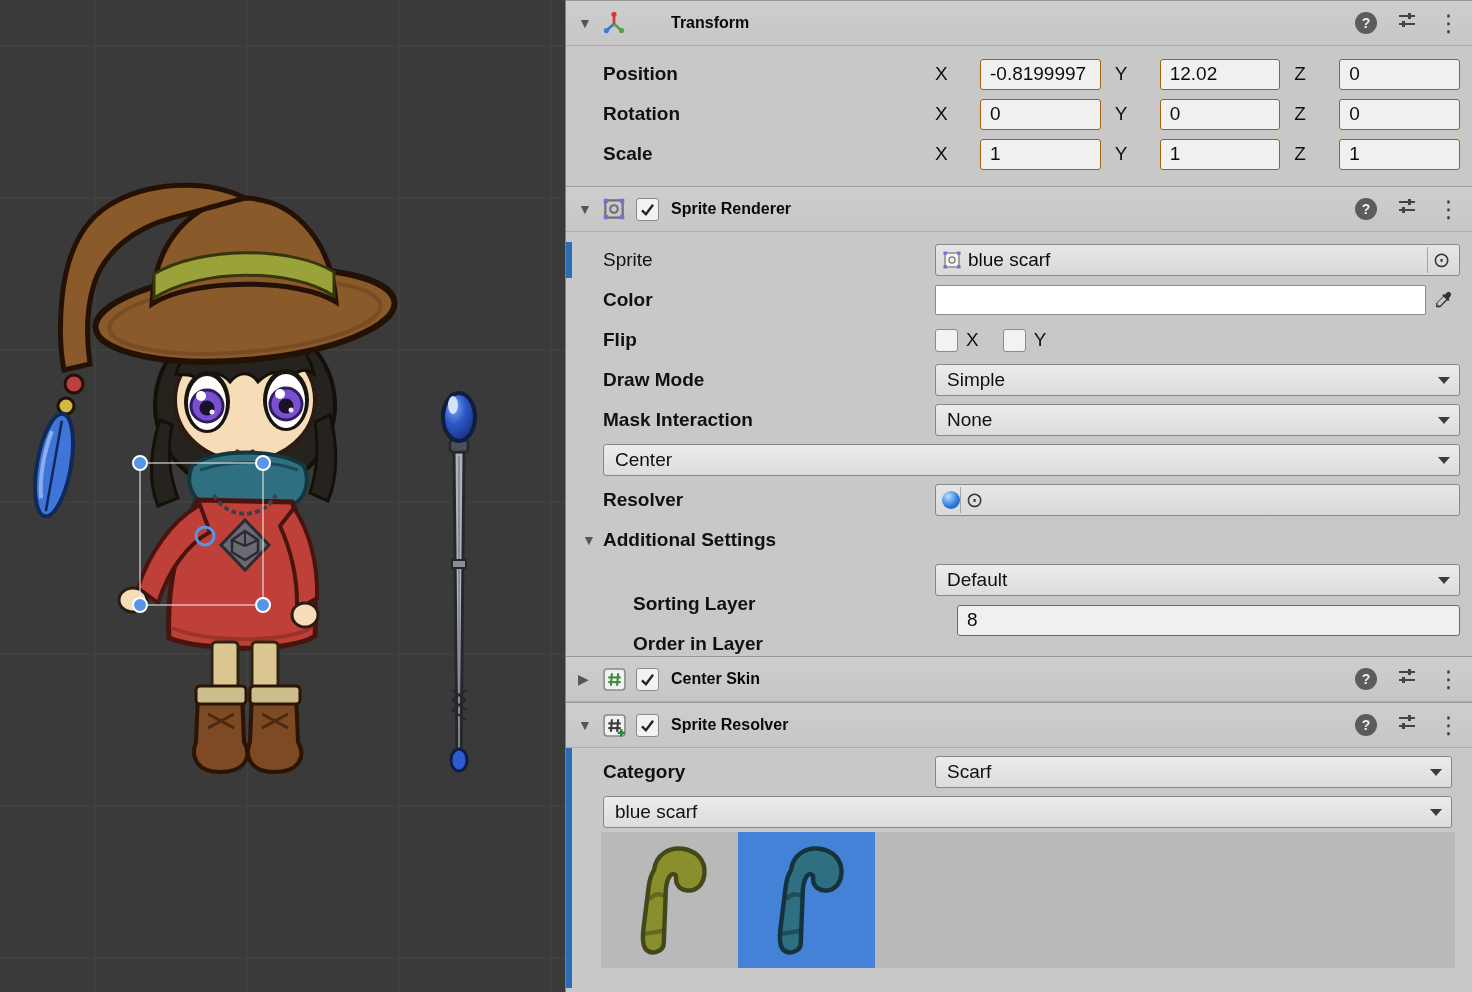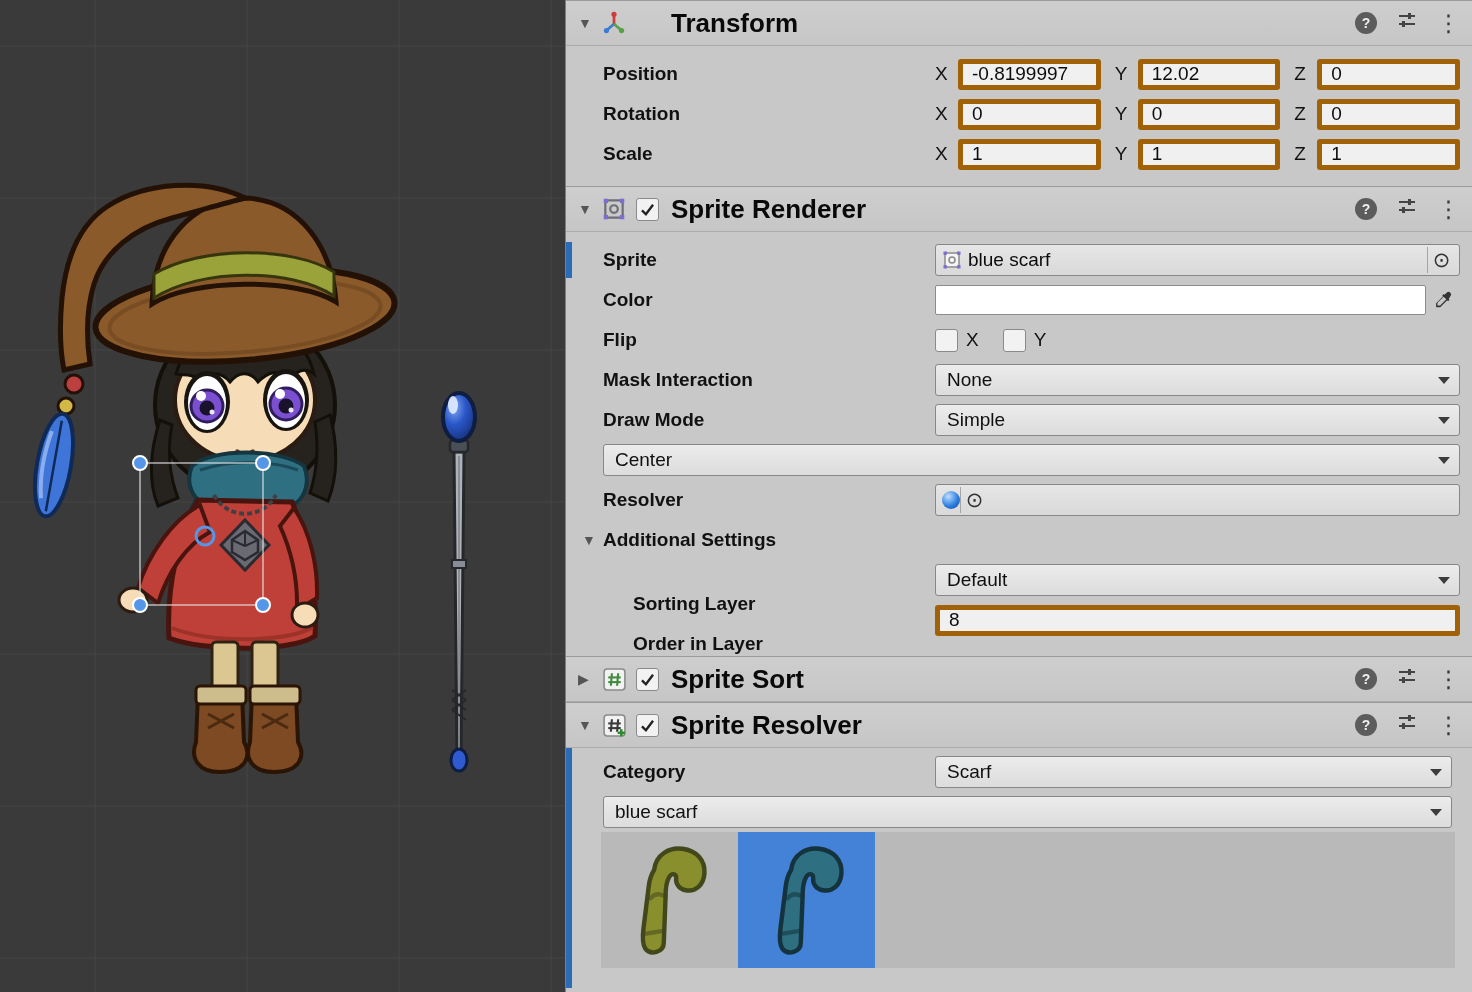--- a/index.html
+++ b/index.html
@@ -18,39 +18,39 @@
   .comp-header { height:46px; display:flex; align-items:center; padding:0 14px 0 12px;
                  background:linear-gradient(#cecece,#c6c6c6);
                  border-top:1px solid #9a9a9a; border-bottom:1px solid #ababab; }
   .foldout { width:22px; font-size:14px; color:#555; flex:none; cursor:default; }
   .comp-icon { width:28px; height:28px; margin-right:8px; flex:none; display:flex; align-items:center; justify-content:center; }
   .cb { width:23px; height:23px; background:#f2f2f2; border:1px solid #8a8a8a; border-radius:3px;
         flex:none; display:flex; align-items:center; justify-content:center; }
   .cb svg { width:19px; height:19px; }
   .cb-space { width:23px; flex:none; }
   .hdr-gap { width:12px; flex:none; }
-  .comp-title { font-weight:bold; font-size:26px; color:#090909; }
+  .comp-title { font-weight:bold; font-size:16px; color:#090909; }
   .header-right { margin-left:auto; display:flex; align-items:center; gap:20px; }
   .help-icon { width:22px; height:22px; border-radius:50%; background:#5c5c5c; color:#efefef;
                font-size:14px; font-weight:bold; display:flex; align-items:center; justify-content:center; }
   .kebab { font-size:23px; color:#3a3a3a; line-height:1; letter-spacing:-2px; }
 
   .comp-body { padding:8px 0 12px 0; }
   .comp-body.sr { padding:8px 0 16px 0; }
   .comp-body.res { padding:4px 8px 0 0; }
 
   .row { height:40px; display:flex; align-items:center; padding:0 12px 0 37px; }
   .row .lbl { flex:0 0 332px; color:#111; white-space:nowrap; overflow:hidden;font-weight:bold; }
   .row.indent { padding-left:67px; }
   .row.indent .lbl { flex:0 0 302px;margin-top:47px; }
-  .row .lbl.bold { font-weight:bold; }
+  .row .lbl.bold { font-weight:normal; }
   .val { flex:1; display:flex; align-items:center; min-width:0; }
 
-  .tf { background:#f0f0f0; border:5px solid #a16207; border-radius:3px; height:31px;
-        display:flex; align-items:center; padding:0 9px; color:#0c0c0c; }
+  .tf { background:#f0f0f0; border:1px solid #a16207; border-radius:3px; height:31px;
+        display:flex; align-items:center; padding:0 9px; color:#0c0c0c;margin-left:22px; }
   .tf.full { flex:1; }
 
   .axis { display:flex; align-items:center; flex:1; }
   .axis + .axis { margin-left:14px; }
   .axis-letter { width:23px; flex:none; }
   .axis .tf { flex:1; min-width:0; }
 
   .dd { flex:1; height:32px; background:linear-gradient(#ececec,#dcdcdc); border:1px solid #878787;
         border-radius:3px; display:flex; align-items:center; padding:0 11px; position:relative; }
   .dd-arrow { width:0; height:0; border:6px solid transparent; border-top:7px solid #3c3c3c;
@@ -364,33 +364,33 @@
           <div class="flip-group">
             <span class="cb"></span>
             <span class="flip-label">X</span>
             <span class="flip-gap"></span>
             <span class="cb"></span>
             <span class="flip-label">Y</span>
           </div>
         </div>
       </div>
       <div class="row">
+        <span class="lbl">Draw Mode</span>
+        <div class="val">
+          <div class="dd">
+            <span>Simple</span>
+            <span class="dd-arrow"></span>
+          </div>
+        </div>
+      </div>
+      <div class="row">
         <span class="lbl">Mask Interaction</span>
         <div class="val">
           <div class="dd">
             <span>None</span>
-            <span class="dd-arrow"></span>
-          </div>
-        </div>
-      </div>
-      <div class="row">
-        <span class="lbl">Draw Mode</span>
-        <div class="val">
-          <div class="dd">
-            <span>Simple</span>
             <span class="dd-arrow"></span>
           </div>
         </div>
       </div>
       <div class="row">
         <div class="val">
           <div class="dd">
             <span>Center</span>
             <span class="dd-arrow"></span>
           </div>
@@ -438,21 +438,21 @@
               <line x1="6" y1="14.5" x2="18" y2="14.5"></line>
             </g>
         </svg>
       </span>
       <span class="cb">
         <svg viewBox="0 0 24 24">
             <polyline points="5,13 10,18 19,6" fill="none" stroke="#222" stroke-width="3"></polyline>
           </svg>
       </span>
         <span class="hdr-gap"></span>
-      <span class="comp-title">Sprite Sort</span>
+      <span class="comp-title">Center Skin</span>
       <span class="header-right">
         <span class="help-icon">?</span>
         <span>
           <svg width="20" height="20" viewBox="0 0 20 20">
               <g stroke="#444" stroke-width="2">
                 <line x1="2" y1="5" x2="18" y2="5"></line>
                 <line x1="2" y1="13" x2="18" y2="13"></line>
               </g>
               <rect x="11" y="2" width="3" height="6" fill="#444"></rect>
               <rect x="5" y="10" width="3" height="6" fill="#444"></rect>

